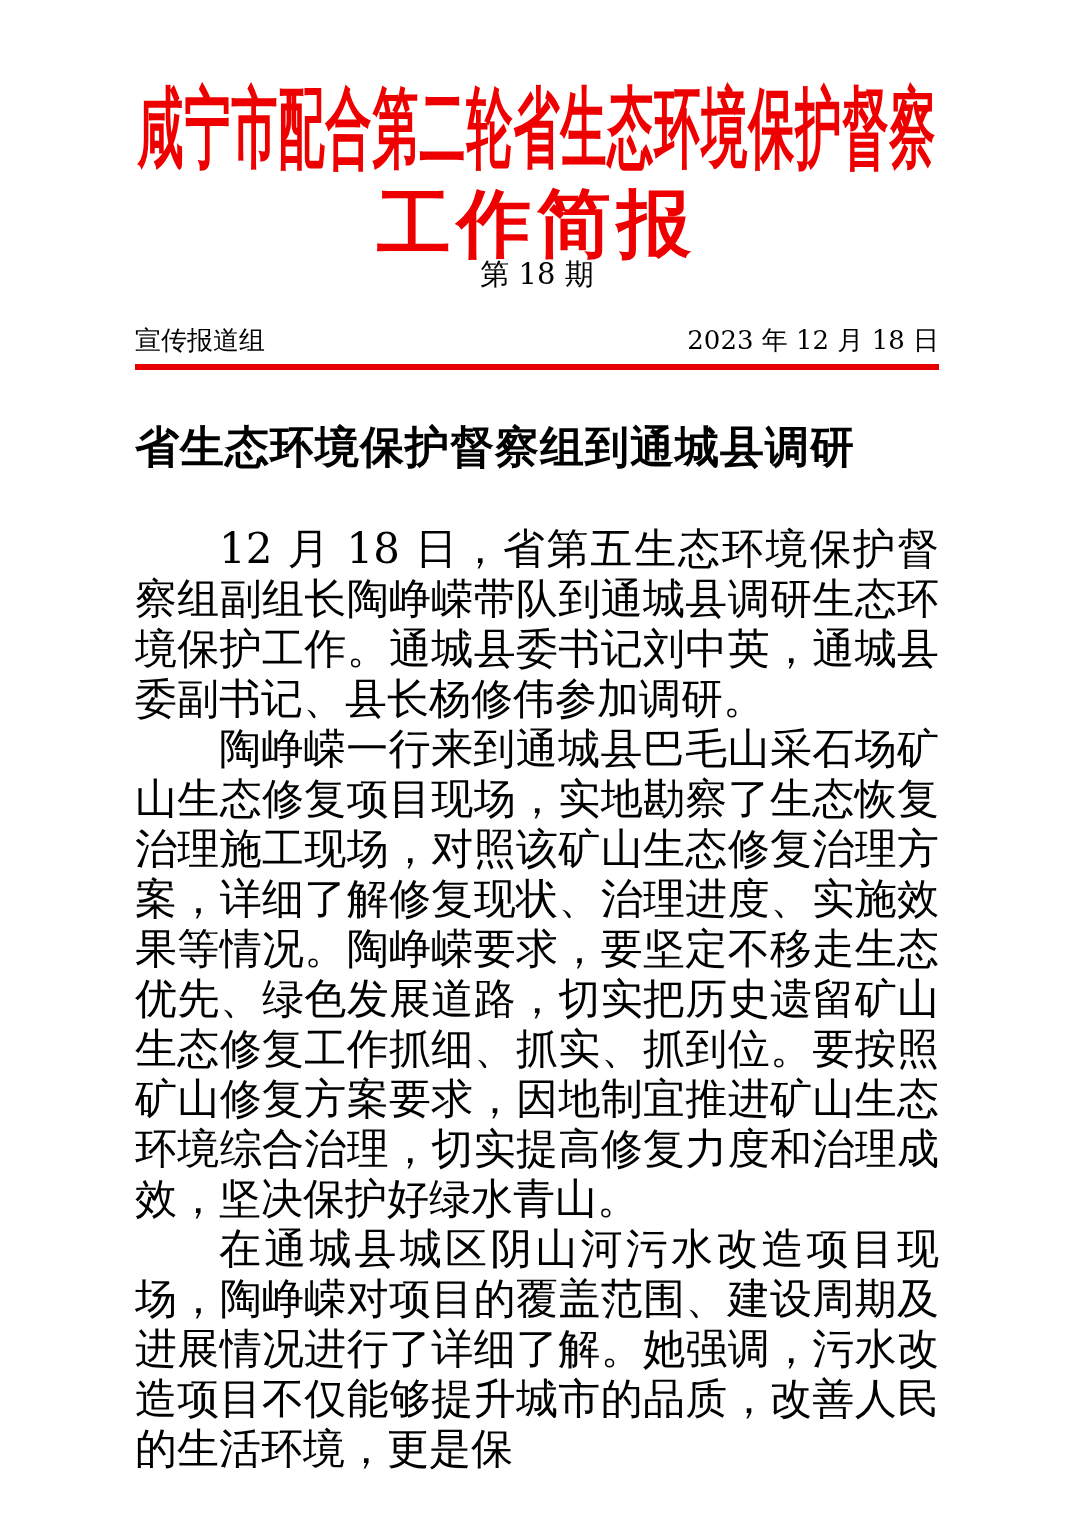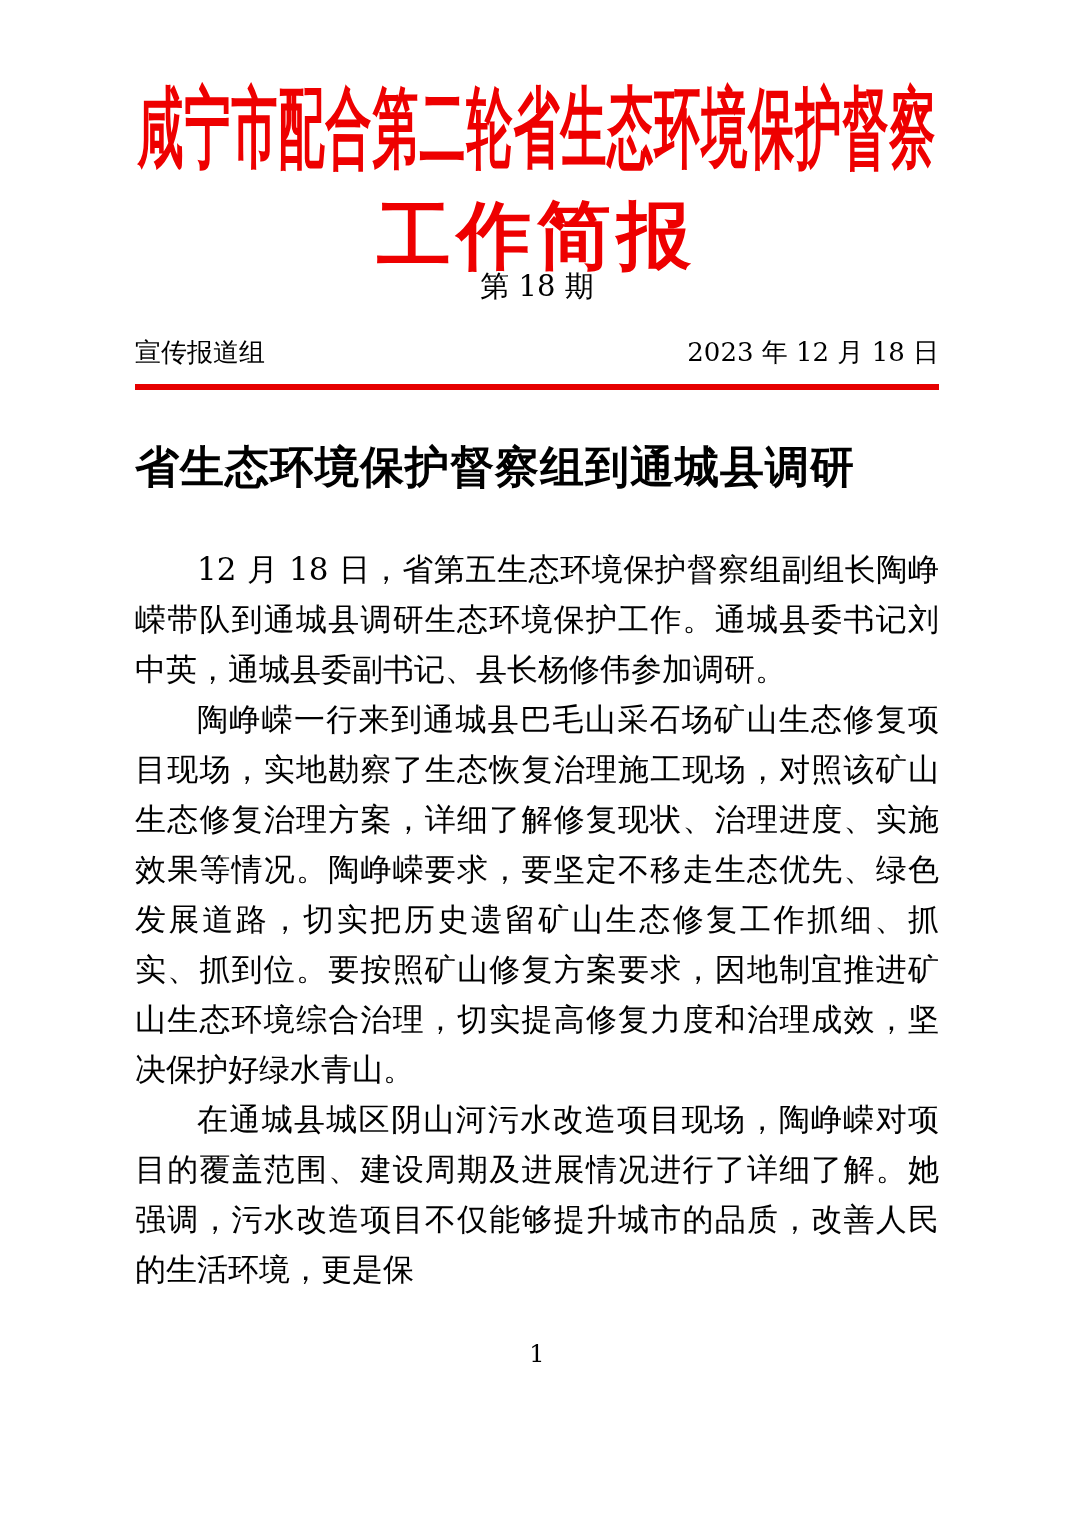--- a/index.html
+++ b/index.html
@@ -31,21 +31,21 @@
     line-height: 46px;
     font-weight: bold;
     color: var(--masthead-red, #ee0000);
     white-space: nowrap;
     text-align: center;
     transform: scaleY(1.9);
     transform-origin: 50% 0;
     letter-spacing: 1px;
   }
   .masthead-subtitle {
-    margin-top: 26px;
+    margin-top: 14px;
     font-size: 74px;
     line-height: 74px;
     font-weight: bold;
     color: var(--masthead-red, #ee0000);
     text-align: center;
     letter-spacing: 6px;
   }
   .issue {
     font-size: 29px;
     line-height: 29px;
@@ -53,35 +53,35 @@
     color: #000000;
   }
   
   .info-bar {
     margin-top: 36px;
     display: flex;
     justify-content: space-between;
     align-items: flex-end;
     font-size: 26px;
     line-height: 31px;
-    padding-bottom: 16px;
+    padding-bottom: 8px;
     border-bottom: 6px solid var(--rule-red, #e60000);
   }
   
   .article-title {
     margin: 52px 0 0 0;
     font-size: 44px;
     line-height: 50px;
     font-weight: bold;
     text-align: left;
     letter-spacing: 1px;
   }
   .body-text {
     margin-top: 52px;
-    font-size: 31px;
+    font-size: 42px;
     line-height: 50px;
     text-align: justify;
   }
   .body-text p {
     margin: 0;
     text-indent: 2em;
   }
   .page-number {
     margin-top: 48px;
     text-align: center;

